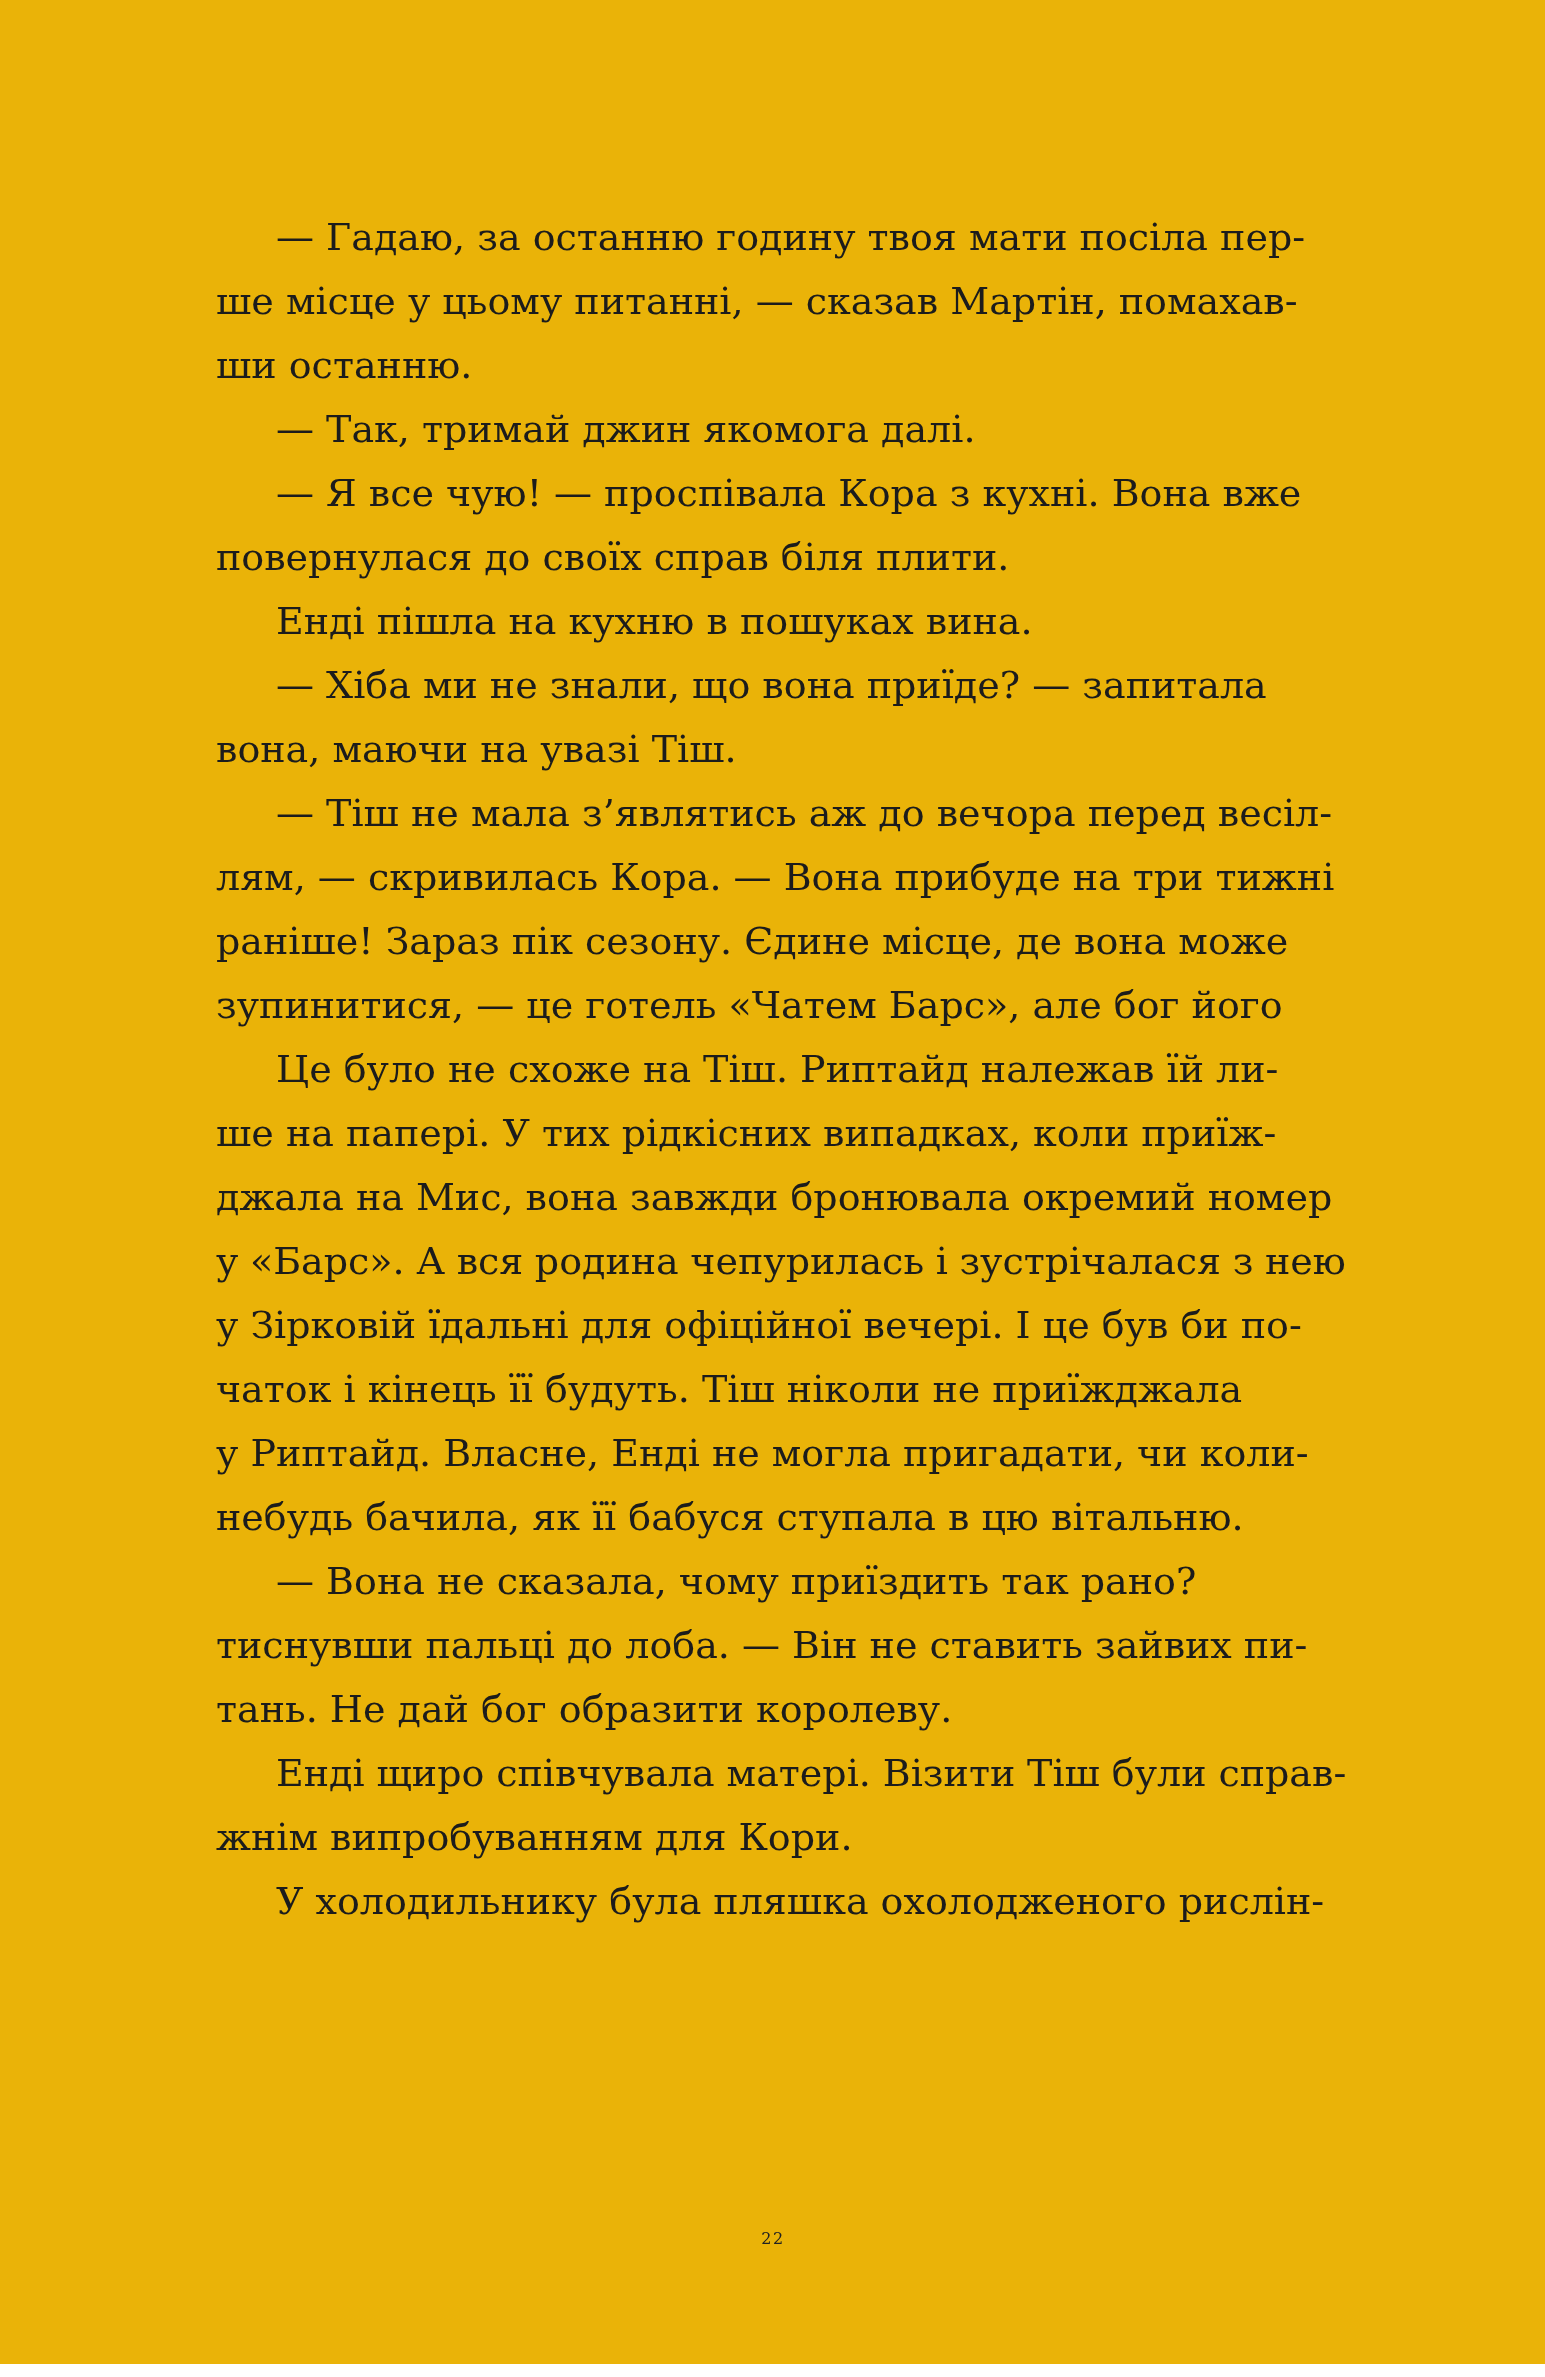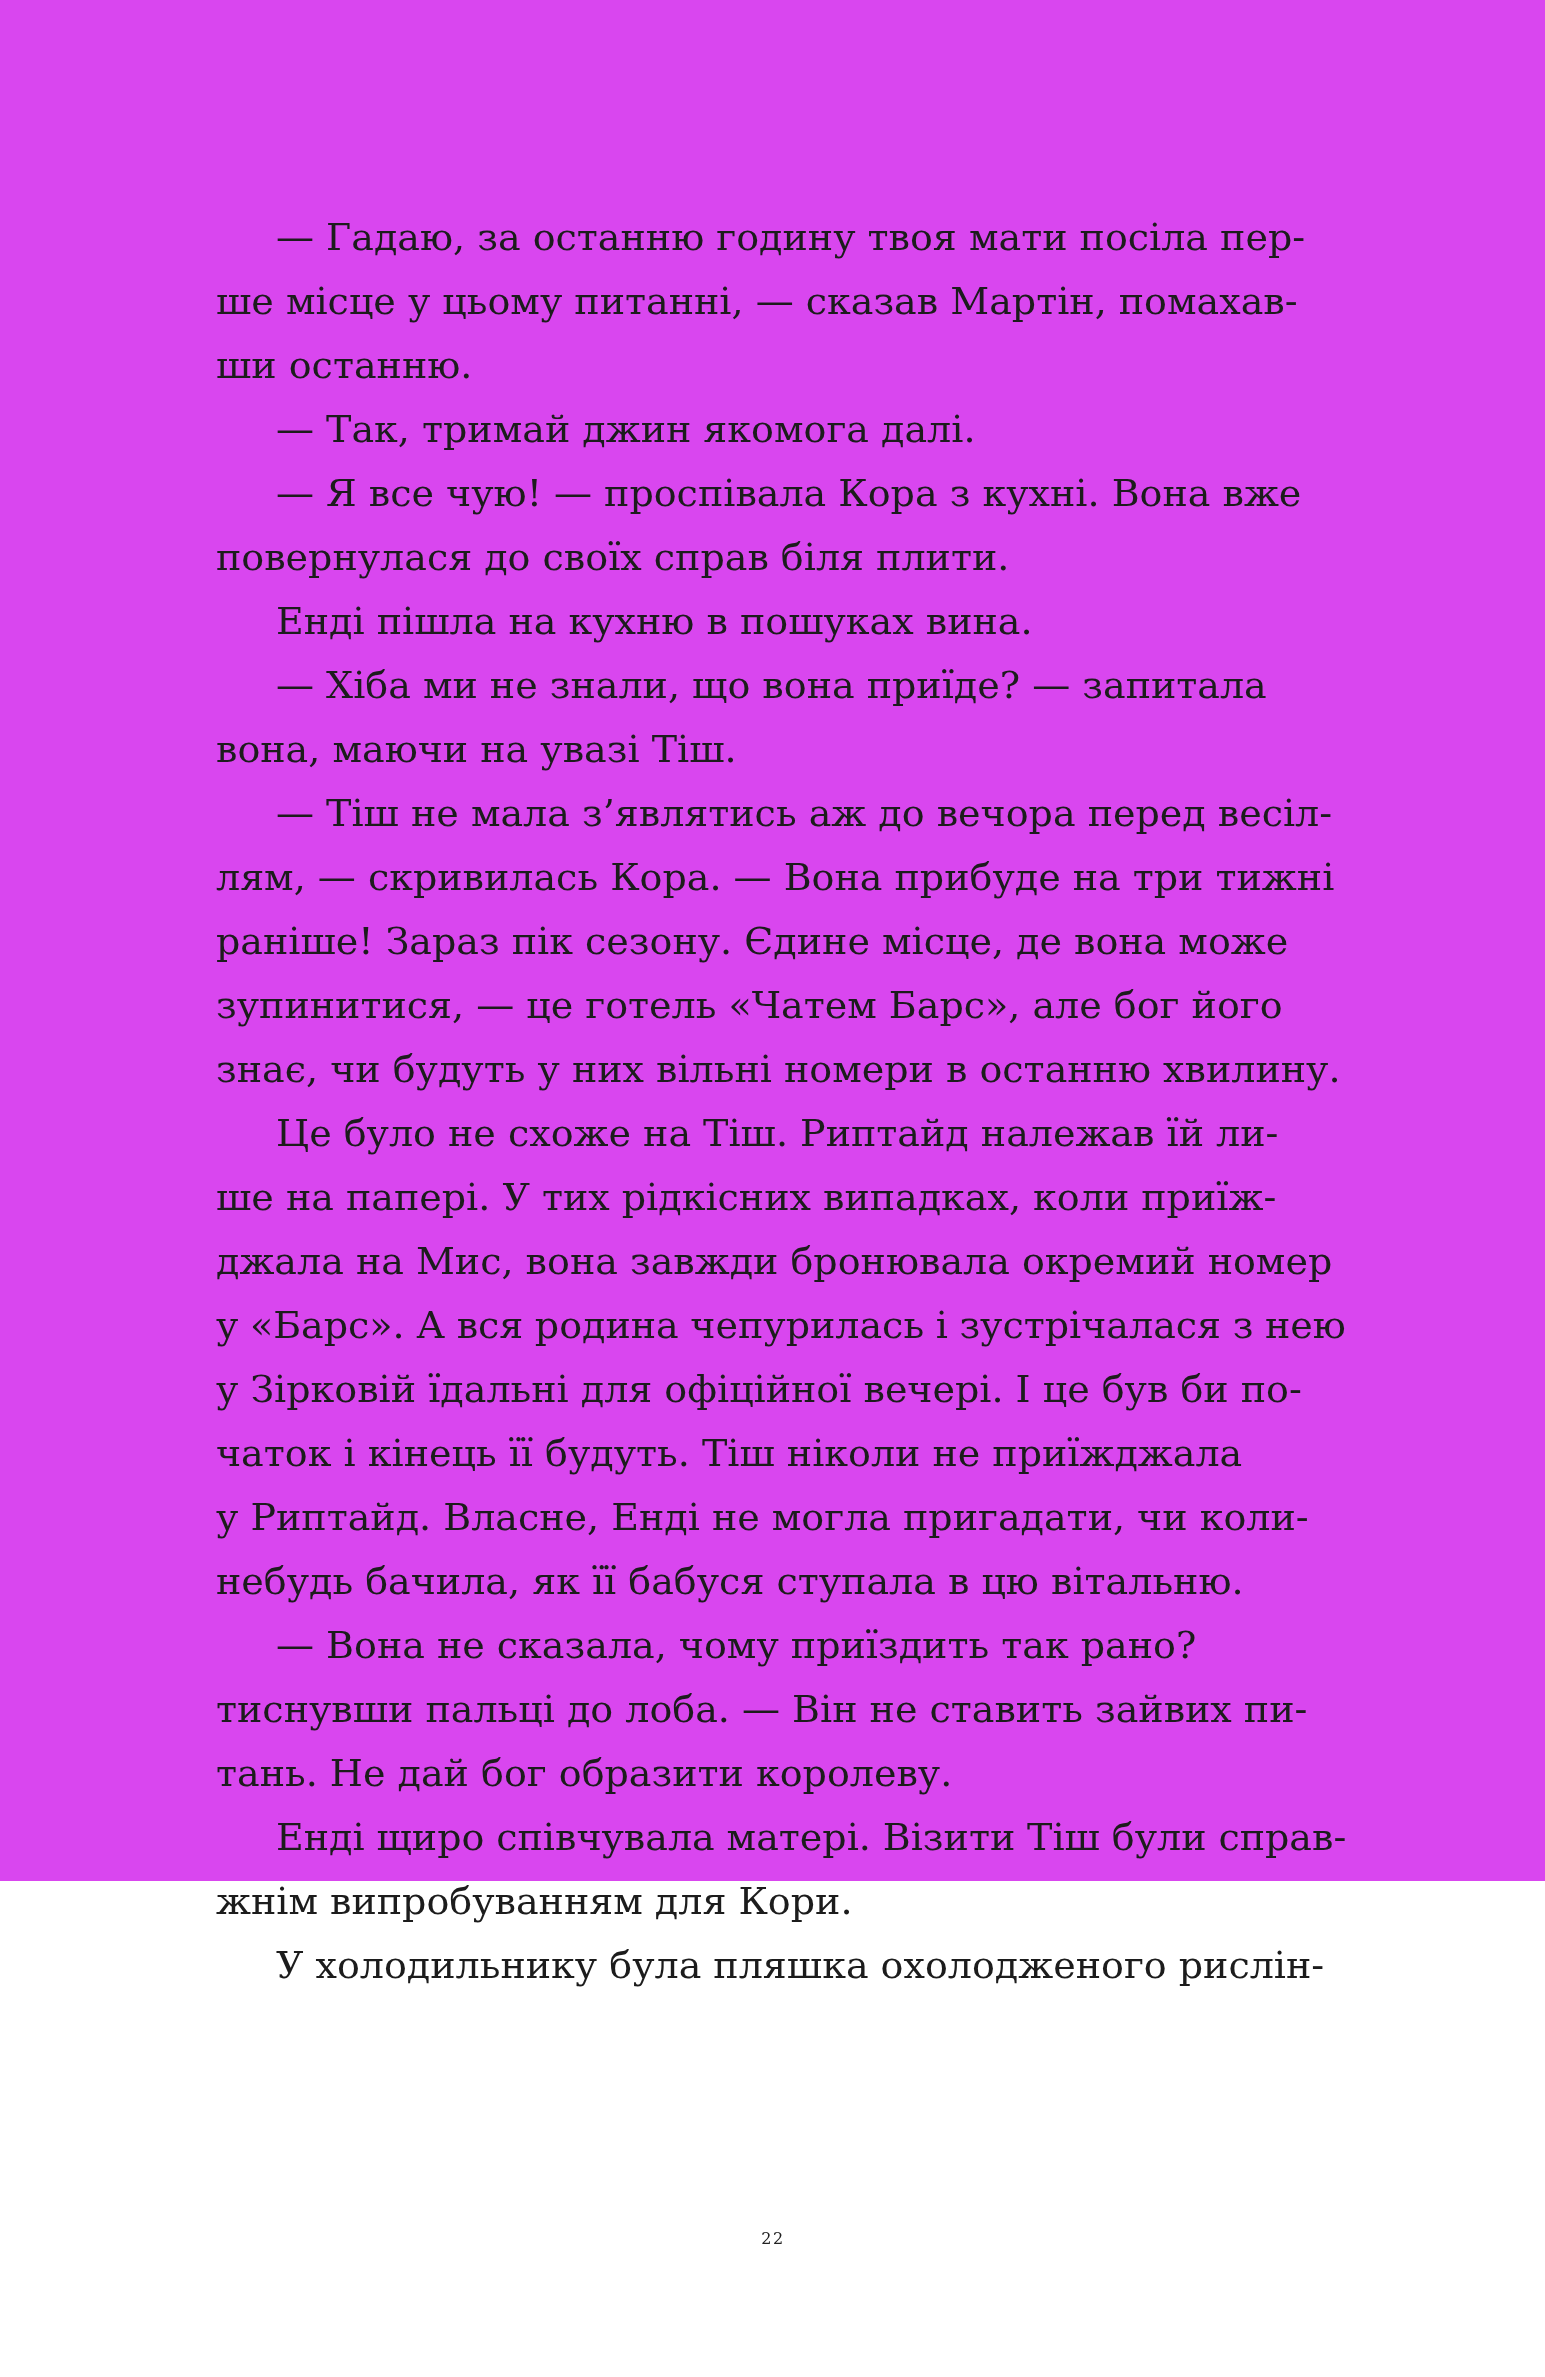--- a/index.html
+++ b/index.html
@@ -10,22 +10,22 @@
   body {
     width: 1546px;
     height: 2377px;
     position: relative;
     overflow: hidden;
   }
   .page {
     position: absolute;
     left: 0; top: 0;
     width: 1546px;
-    height: 1881px;
-    background: #d946ef;
+    height: 2364px;
+    background: #eab308;
   }
   .text-block {
     position: absolute;
     left: 216px;
     top: 205px;
     width: 1126px;
     font-family: "DejaVu Serif", "Liberation Serif", serif;
     font-size: 38px;
     line-height: 64px;
     color: #1c1c1c;
@@ -67,21 +67,20 @@
       <span class="line indent last">— Так, тримай джин якомога далі.</span>
       <span class="line indent" style="white-space: nowrap; word-spacing: 0px; text-align-last: left;">— Я все чую! — проспівала Кора з кухні. Вона вже</span>
       <span class="line last">повернулася до своїх справ біля плити.</span>
       <span class="line indent last">Енді пішла на кухню в пошуках вина.</span>
       <span class="line indent" style="white-space: nowrap; word-spacing: 0px; text-align-last: left;">— Хіба ми не знали, що вона приїде? — запитала</span>
       <span class="line last">вона, маючи на увазі Тіш.</span>
       <span class="line indent" style="white-space: nowrap; word-spacing: 0px; text-align-last: left;">— Тіш не мала з’являтись аж до вечора перед весіл-</span>
       <span class="line" style="white-space: nowrap; word-spacing: 0px; text-align-last: left;">лям, — скривилась Кора. — Вона прибуде на три тижні</span>
       <span class="line" style="white-space: nowrap; word-spacing: 0px; text-align-last: left;">раніше! Зараз пік сезону. Єдине місце, де вона може</span>
       <span class="line" style="white-space: nowrap; word-spacing: 0px; text-align-last: left;">зупинитися, — це готель «Чатем Барс», але бог його</span>
-      <span class="line last">знає, чи будуть у них вільні номери в останню хвилину.</span>
       <span class="line indent" style="white-space: nowrap; word-spacing: 0px; text-align-last: left;">Це було не схоже на Тіш. Риптайд належав їй ли-</span>
       <span class="line" style="white-space: nowrap; word-spacing: 0px; text-align-last: left;">ше на папері. У тих рідкісних випадках, коли приїж-</span>
       <span class="line" style="white-space: nowrap; word-spacing: 0px; text-align-last: left;">джала на Мис, вона завжди бронювала окремий номер</span>
       <span class="line" style="white-space: nowrap; word-spacing: -0.5px; text-align-last: left;">у «Барс». А вся родина чепурилась і зустрічалася з нею</span>
       <span class="line" style="white-space: nowrap; word-spacing: 0px; text-align-last: left;">у Зірковій їдальні для офіційної вечері. І це був би по-</span>
       <span class="line" style="white-space: nowrap; word-spacing: 0px; text-align-last: left;">чаток і кінець її будуть. Тіш ніколи не приїжджала</span>
       <span class="line" style="white-space: nowrap; word-spacing: 0px; text-align-last: left;">у Риптайд. Власне, Енді не могла пригадати, чи коли-</span>
       <span class="line last">небудь бачила, як її бабуся ступала в цю вітальню.</span>
       <span class="line indent last">— Вона не сказала, чому приїздить так рано?</span>
       <span class="line" style="white-space: nowrap; word-spacing: 0px; text-align-last: left;">тиснувши пальці до лоба. — Він не ставить зайвих пи-</span>

